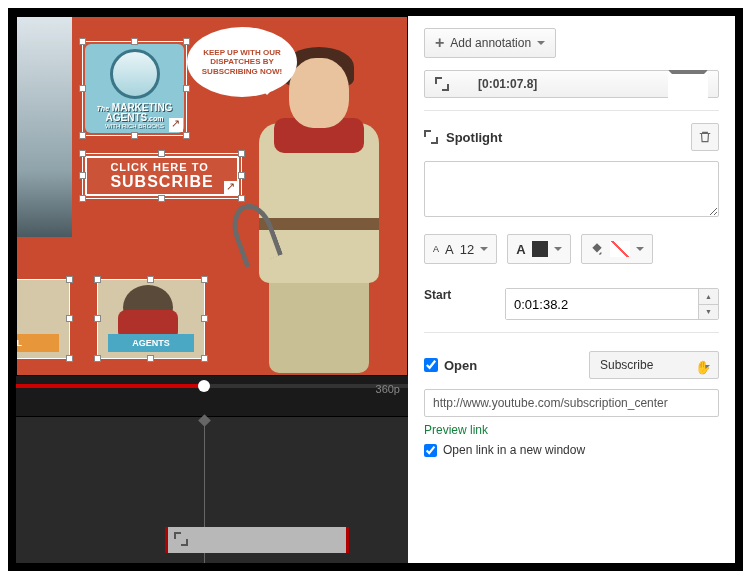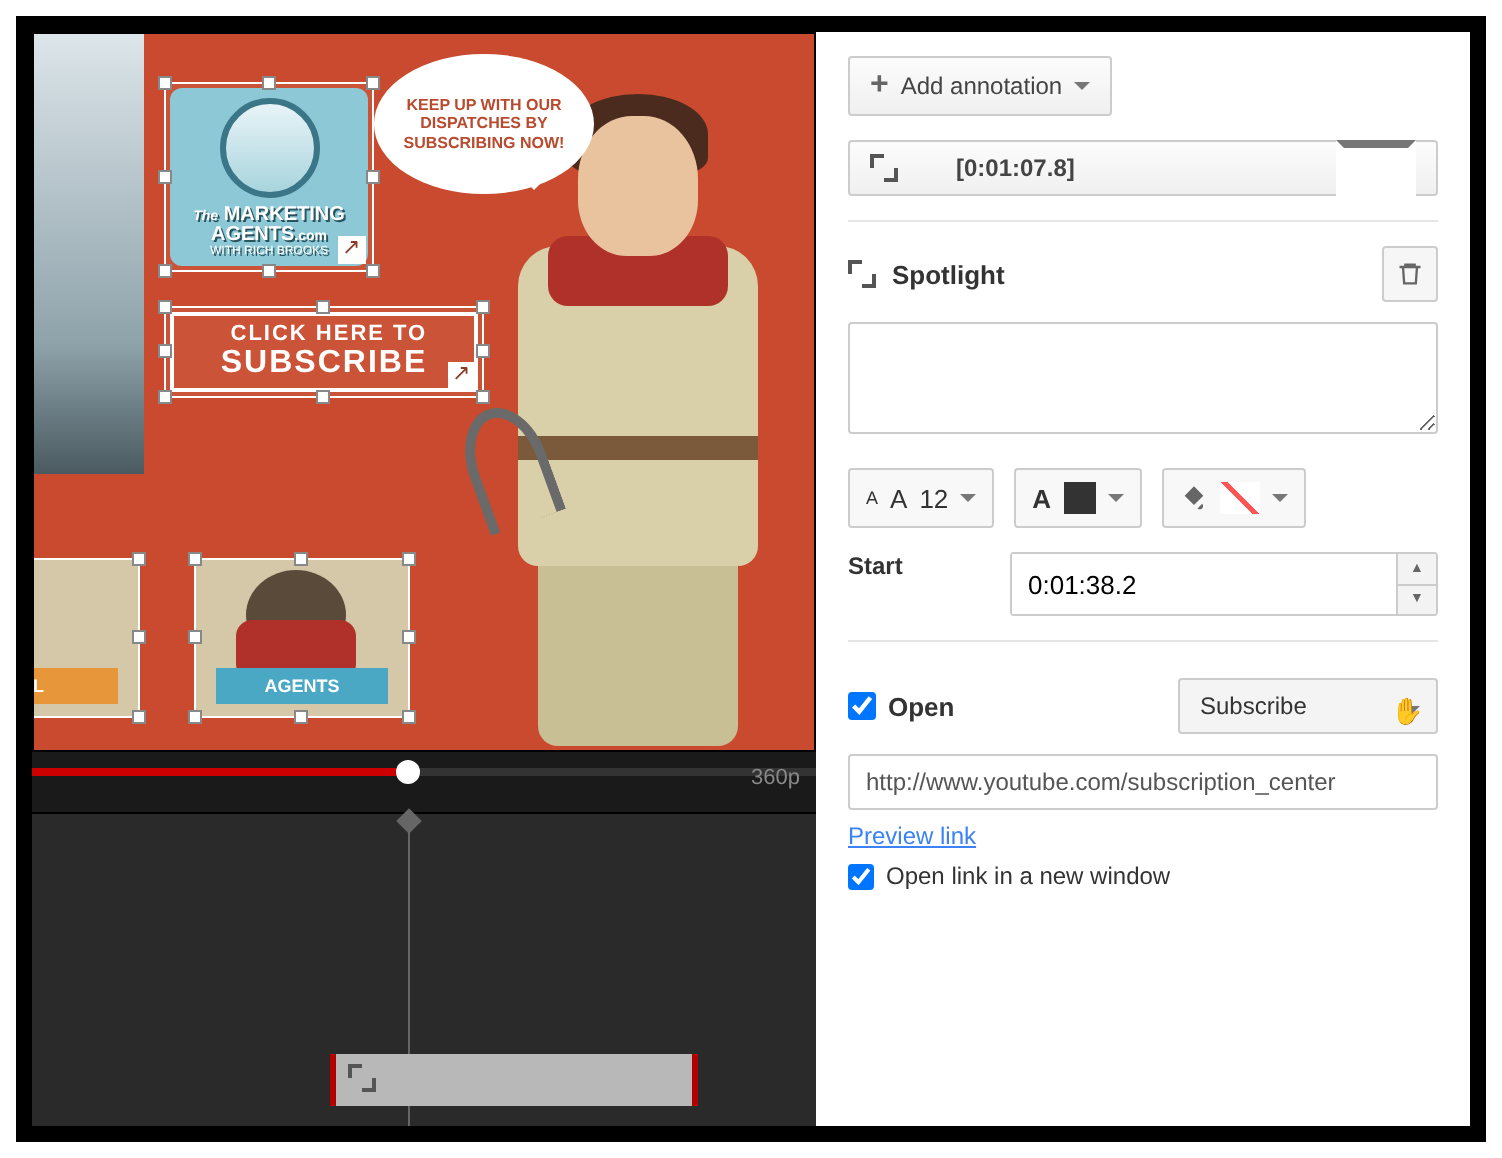--- a/index.html
+++ b/index.html
@@ -1,21 +1,21 @@
 <!DOCTYPE html>
 <html><head>
 <meta charset="utf-8">
 <style>
   * { box-sizing: border-box; margin: 0; padding: 0; font-family: Arial, Helvetica, sans-serif; }
   body { background: #fff; }
   .outer { width: 751px; height: 579px; background: #fff; padding: 8px; }
   .frame { width: 100%; height: 100%; border: 8px solid #000; background: #fff; display: flex; }
   .left { width: 392px; background: #fff; display: flex; flex-direction: column; }
   .video { flex: 0 0 360px; background: #c94a2e; position: relative; overflow: hidden; border:1px solid #000; }
-  .progress { height: 30px; background: #1a1a1a; position: relative; display:flex; align-items:center; }
+  .progress { height: 40px; background: #1a1a1a; position: relative; display:flex; align-items:center; }
   .prog-track { position:absolute; left:0; right:0; top:8px; height:4px; background:#333; }
   .prog-played { position:absolute; left:0; top:8px; height:4px; width:48%; background:#c00; }
   .prog-knob { position:absolute; left:48%; top:4px; width:12px; height:12px; border-radius:50%; background:#fff; margin-left:-6px; }
   .quality { position:absolute; right:8px; color:#888; font-size:11px; top:7px; }
   .timeline { flex:1; background:#2a2a2a; position:relative; border-top:1px solid #000; }
   .play-line { position:absolute; left:48%; top:0; bottom:0; width:1px; background:#666; }
   .play-marker { position:absolute; left:48%; top:-1px; width:9px; height:9px; background:#666; margin-left:-4px; transform:rotate(45deg);}
   .clip { position:absolute; bottom:10px; left:38%; width:47%; height:26px; background:#b8b8b8; border-left:3px solid #b00000; border-right:3px solid #b00000; }
   .clip-icon { position:absolute; left:6px; top:5px; width:14px; height:14px; }
   .spot-icon { display:inline-block; width:14px; height:14px; position:relative; }
@@ -45,21 +45,21 @@
   .link-ic { position:absolute; bottom:3px; right:3px; width:14px; height:14px; background:#fff; }
   .link-ic::before{content:"↗"; font-size:11px; position:absolute; top:-1px; left:2px; color:#8a3b24;}
 
   .logo-box { top:24px; left:65px; width:105px; height:95px; }
   .logo { position:absolute; inset:2px; background:#8cc8d6; border-radius:6px; display:flex; flex-direction:column; align-items:center; justify-content:center; }
   .logo-circle { width:50px; height:50px; border:3px solid #3a7688; border-radius:50%; background:linear-gradient(#e8f4f7,#a8d4dd); margin-bottom:4px;}
   .logo-txt { font-size:10px; font-weight:900; color:#fff; text-align:center; line-height:1; text-shadow:1px 1px 0 #2a5560;}
   .logo-txt small{font-size:6px; display:block; font-weight:normal;}
 
   .sub-box { top:136px; left:65px; width:160px; height:46px; }
-  .sub-txt { position:absolute; inset:2px; border:2px solid #fff; display:flex; align-items:center; justify-content:center; color:#fff; text-align:right; font-weight:900; font-size:11px; letter-spacing:1px; line-height:1.1;}
+  .sub-txt { position:absolute; inset:2px; border:2px solid #fff; display:flex; align-items:center; justify-content:center; color:#fff; text-align:left; font-weight:900; font-size:11px; letter-spacing:1px; line-height:1.1;}
   .sub-txt span{font-size:16px; display:block;}
 
   .card { position:absolute; bottom:16px; width:108px; height:80px; background:#fff; border:1px solid #fff; }
   .card1 { left:-55px; }
   .card2 { left:80px; }
   .card-img { position:absolute; inset:0; background:#d4c8a8;}
   .ribbon { position:absolute; bottom:6px; left:10px; right:10px; height:18px; display:flex; align-items:center; justify-content:center; font-size:9px; font-weight:bold; color:#fff;}
   .ribbon.r1{background:#e8963a;} .ribbon.r2{background:#4aa8c4;}
   .card2 .person { position:absolute; top:5px; left:25px; width:50px; height:45px; background:#5a4a3a; border-radius:50%;}
   .card2 .jet { position:absolute; top:30px; left:20px; width:60px; height:30px; background:#b0302a; border-radius:8px;}
@@ -72,36 +72,36 @@
   .btn .caret.right{position:absolute; right:10px;}
   .hr { border-top:1px solid #e5e5e5; margin:12px 0;}
   .row { display:flex; align-items:center; gap:8px; }
   .section-head { display:flex; align-items:center; justify-content:space-between; font-weight:bold; font-size:13px;}
   .trash { width:28px; height:28px; border:1px solid #ccc; background:#f6f6f6; display:flex; align-items:center; justify-content:center; border-radius:2px; cursor:pointer;}
   .textarea { width:100%; height:56px; border:1px solid #ccc; margin-top:10px; border-radius:2px;}
   .toolbar { display:flex; gap:10px; margin-top:14px;}
   .toolbtn { border:1px solid #ccc; background:#f8f8f8; height:30px; display:flex; align-items:center; padding:0 8px; gap:6px; border-radius:2px; cursor:pointer;}
   .swatch { width:16px; height:16px; background:#333;}
   .bg-swatch { width:20px; height:16px; background:linear-gradient(45deg,#fff 45%,#f55 45%,#f55 55%,#fff 55%);}
-  .timecols { display:flex; gap:34px; margin-top:12px;justify-content:space-between;}
+  .timecols { display:flex; gap:34px; margin-top:24px;justify-content:space-between;}
   .timecol { flex:1; }
   .timecol label{ font-weight:bold; font-size:12px; display:block; margin-bottom:6px;}
   .timefield { display:flex; border:1px solid #ccc; border-radius:2px; height:32px;}
   .timefield input{ border:none; flex:1; padding:0 8px; font-size:13px; outline:none;}
   .spinbtns { width:20px; display:flex; flex-direction:column; border-left:1px solid #ccc;}
   .spinbtns div{flex:1; display:flex; align-items:center; justify-content:center; font-size:7px; color:#666; background:#f3f3f3; cursor:pointer;}
   .spinbtns div:first-child{border-bottom:1px solid #ccc;}
   .linkrow { display:flex; align-items:center; justify-content:space-between; margin-top:18px;}
   .checkbox { display:flex; align-items:center; gap:6px; font-weight:bold; font-size:13px;}
   .checkbox input{width:14px;height:14px;}
   .dropdown { border:1px solid #ccc; background:#f4f4f4; padding:6px 28px 6px 10px; font-size:12px; position:relative; border-radius:2px; min-width:130px; cursor:pointer;}
   .dropdown .caret{position:absolute; right:8px; top:10px;}
   .cursor-img { position:absolute; right:6px; top:8px; font-size:13px;}
   .url { width:100%; border:1px solid #ccc; padding:6px 8px; font-size:12px; margin-top:10px; border-radius:2px; color:#555;}
-  .preview { color:#3b82f6; font-size:12px; margin-top:6px; display:inline-block; cursor:pointer;text-decoration:underline;}
+  .preview { color:#15803d; font-size:12px; margin-top:6px; display:inline-block; cursor:pointer;}
   .openwin { display:flex; align-items:center; gap:6px; font-size:12px; margin-top:6px;}
   .plus-icon { font-size:16px; font-weight:bold; color:#666; line-height:1;}
   svg.icon{width:14px;height:14px;}
 </style>
 </head>
 <body>
 
 <div class="outer">
   <div class="frame">
 

